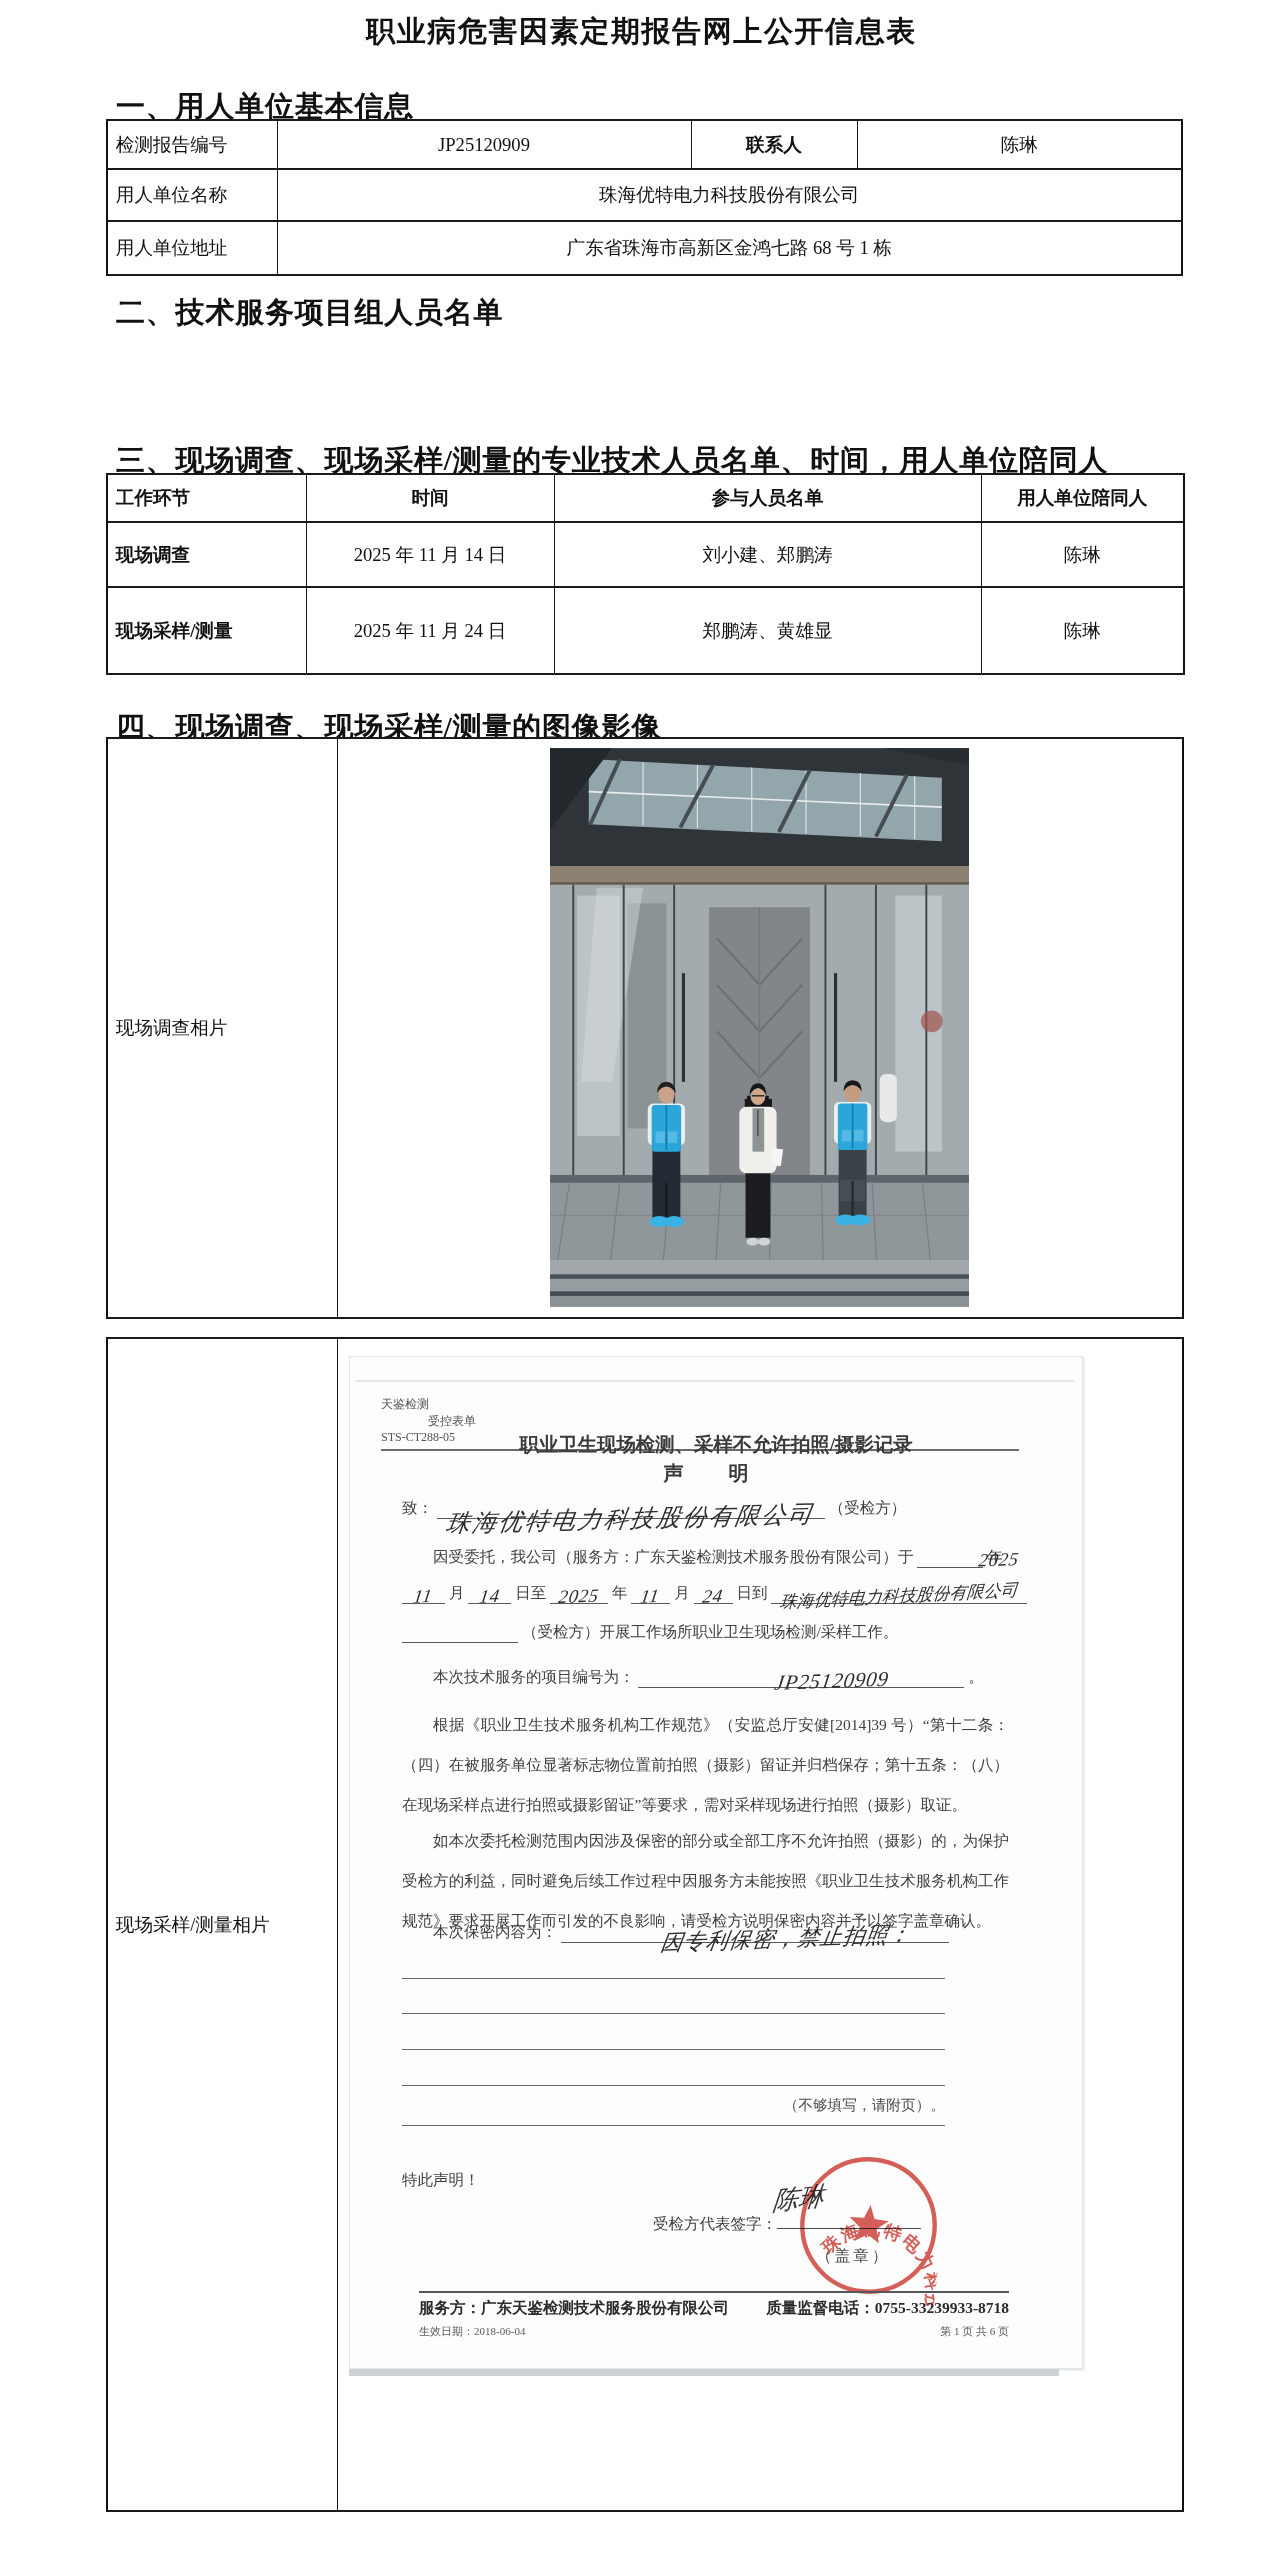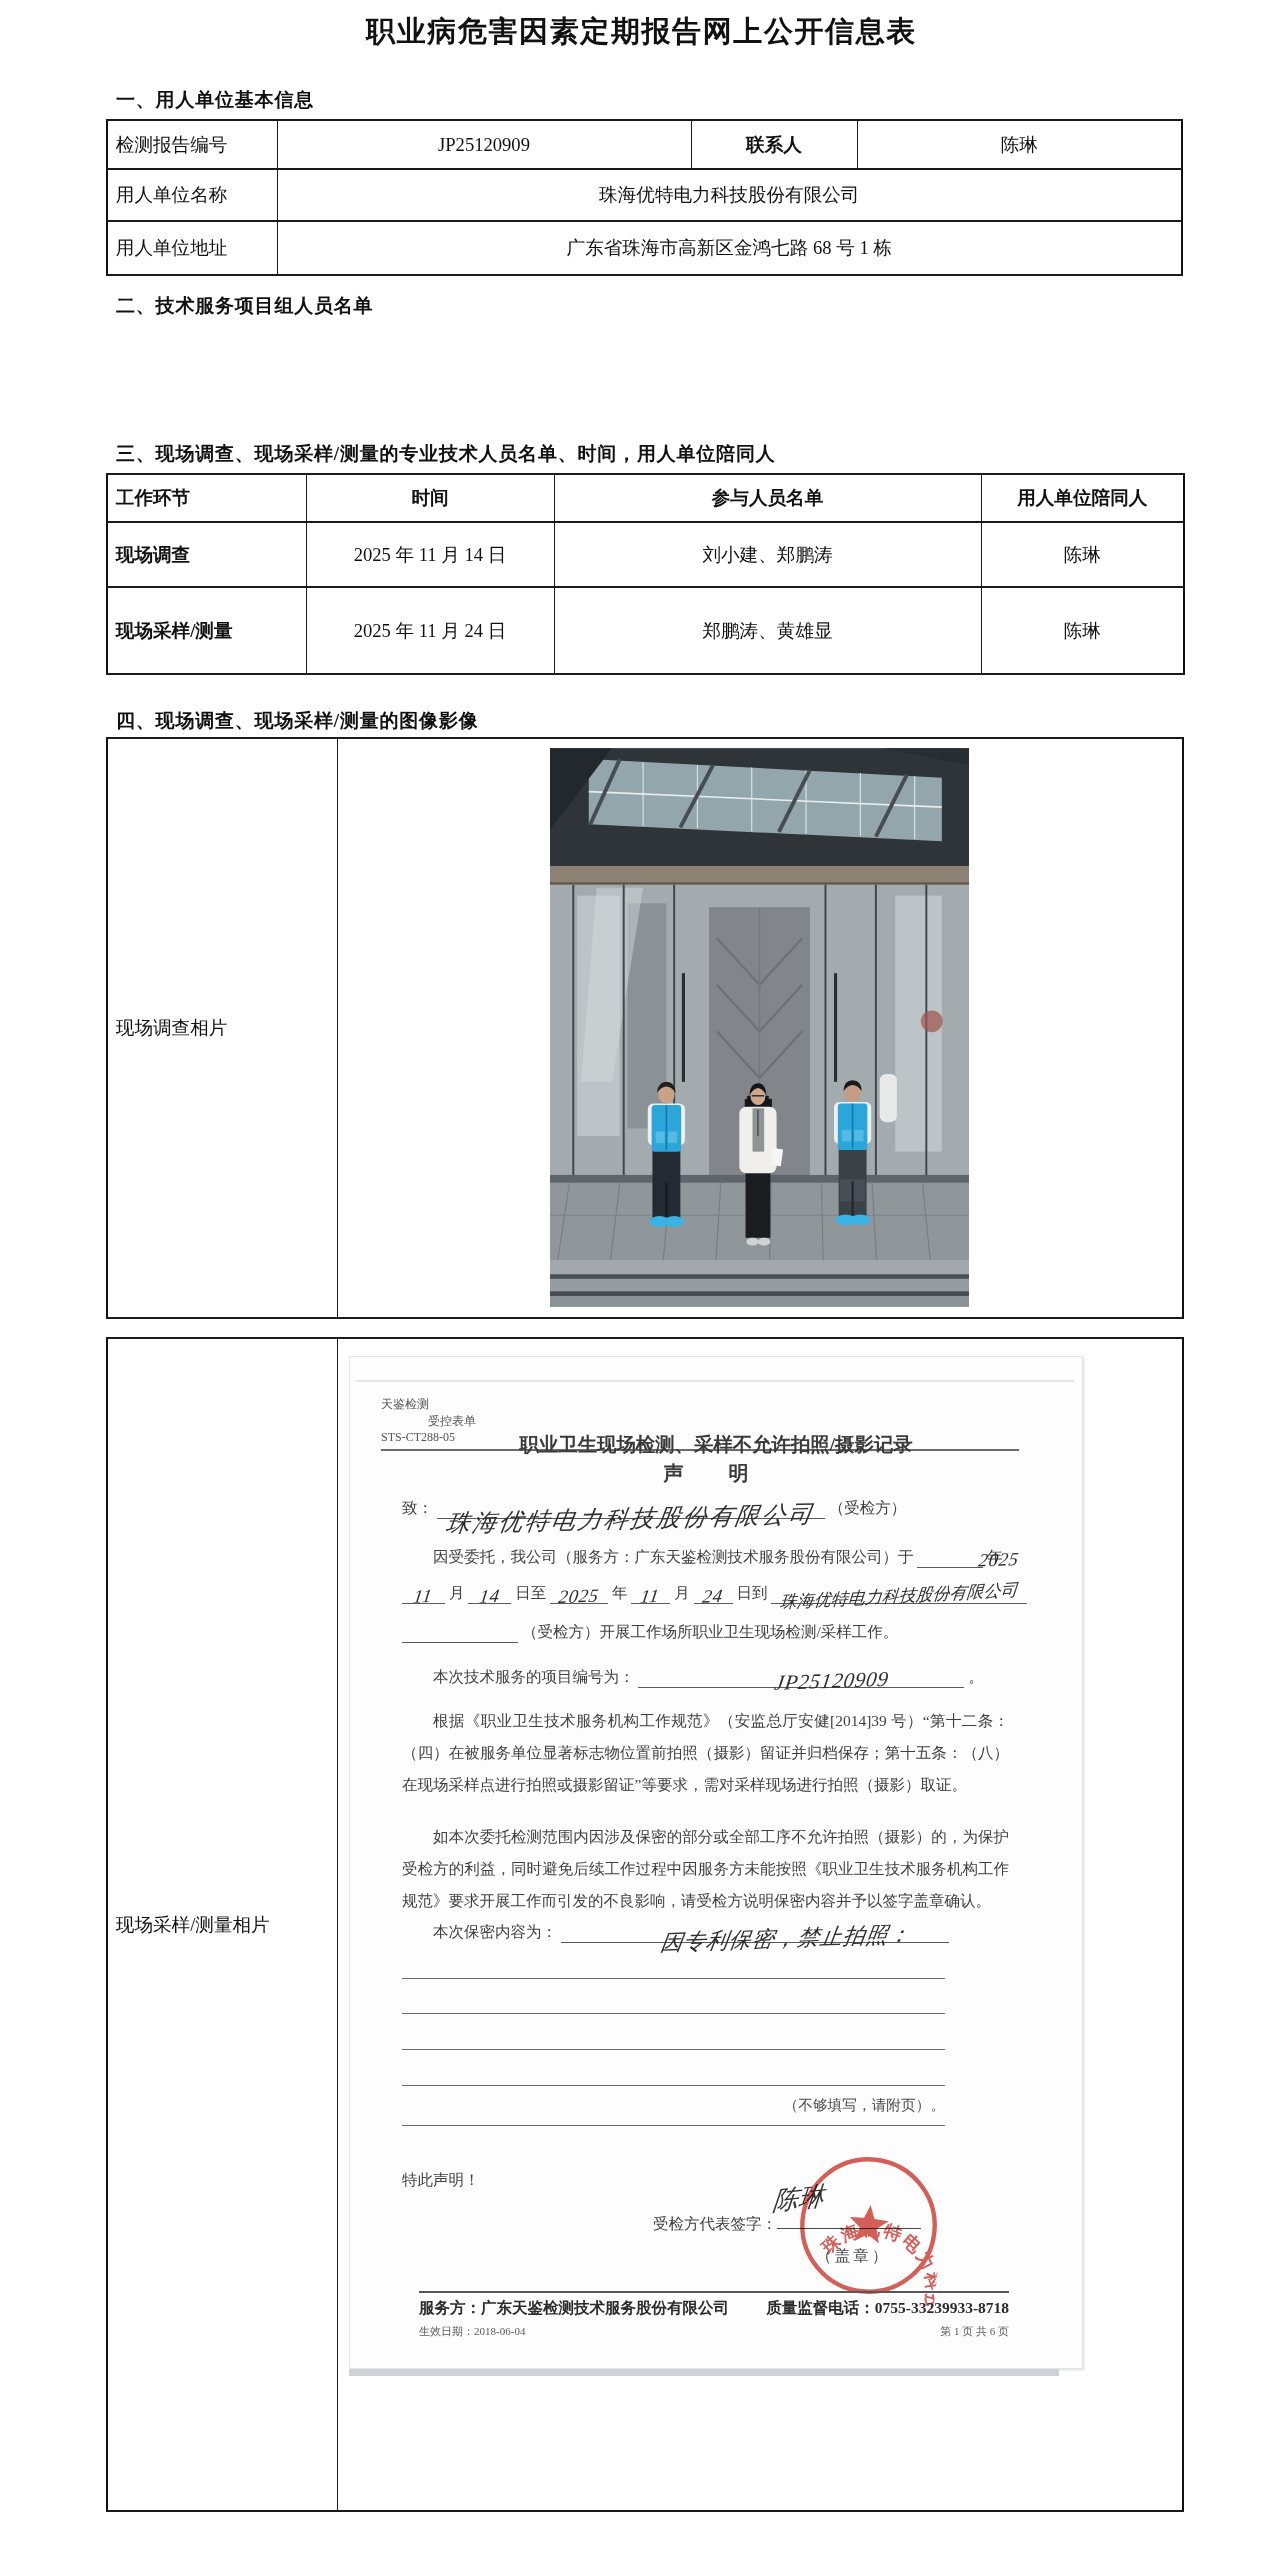--- a/index.html
+++ b/index.html
@@ -1,20 +1,20 @@
 <!DOCTYPE html>
 <html style="font-size:12.4px"><head>
 <meta charset="utf-8">
 <style>
   html,body{margin:0;padding:0;background:#ffffff;}
   #page{position:relative;width:1283px;height:2576px;background:#ffffff;
         font-family:"Liberation Serif","DejaVu Serif",serif;color:#111;}
   .abs{position:absolute;}
   .page-title{top:12.4px;left:0;width:1283px;text-align:center;font-size:29px;font-weight:700;letter-spacing:1.6px;}
-  .sec-head{left:116px;font-size:19px;font-weight:700;letter-spacing:0.8px;}
+  .sec-head{left:116px;font-size:29px;font-weight:700;letter-spacing:0.8px;}
   table.t{border-collapse:collapse;table-layout:fixed;width:1075px;background:#fff;}
   table.t td{border:1.2px solid #1a1a1a;border-top-width:2.3px;border-bottom-width:2.3px;
              font-size:18.6px;padding:0 7.8px;vertical-align:middle;overflow:hidden;}
   table.t{border:2.3px solid #111;}
   td.lbl{font-weight:400;text-align:left;padding-left:14px;}
   td.val{text-align:center;font-weight:400;}
   td.hed{font-weight:700;text-align:center;}
   td.hedl{font-weight:700;text-align:left;padding-left:14px;}
 
   
@@ -31,21 +31,21 @@
   .doc-head .mid{margin-left:47px;}
   .doc-title{position:absolute;left:0;top:74px;width:732px;text-align:center;font-size:19.4px;font-weight:700;color:#3a3a3a;}
   .doc-sub{position:absolute;left:0;top:103px;width:732px;text-align:center;font-size:20px;font-weight:700;
            letter-spacing:20px;color:#3a3a3a;}
   .doc-line{position:absolute;left:52px;width:607px;font-size:15.5px;white-space:nowrap;}
   .u{display:inline-block;border-bottom:1.6px solid #5a5a5a;text-align:center;vertical-align:bottom;height:20px;}
   .hw{font-style:italic;color:#2e2e2e;display:inline-block;transform:rotate(-2deg) skewX(-8deg);}
   .hw-big{font-size:24px;letter-spacing:2.3px;transform:rotate(-1.5deg) skewX(-10deg) translateY(4.7px);}
   .hw-med{font-size:18.6px;letter-spacing:0.8px;transform:rotate(-2deg) skewX(-10deg) translateY(2.3px);}
   .hw-sm{font-size:17px;transform:rotate(-3deg) skewX(-8deg) translateY(1.6px);}
-  .para{position:absolute;left:52px;width:607px;font-size:15.5px;line-height:32px;text-align:justify;text-indent:2em;color:#3f3f3f;}
+  .para{position:absolute;left:52px;width:607px;font-size:15.5px;line-height:40px;text-align:justify;text-indent:2em;color:#3f3f3f;}
   .blank{position:absolute;left:52px;width:543px;border-bottom:1.6px solid #6a6a6a;height:0;}
   .note-attach{position:absolute;left:52px;width:543px;text-align:right;font-size:14.7px;color:#4a4a4a;}
   .sign-row{position:absolute;left:303px;top:852px;font-size:15.5px;color:#3f3f3f;white-space:nowrap;}
   .sign-line{display:inline-block;width:144px;border-bottom:1.6px solid #4a4a4a;height:18.6px;}
   .hw-sign{position:absolute;left:423px;top:824px;font-size:25.6px;font-style:italic;color:#333;
            transform:rotate(-6deg) skewX(-12deg);}
   .seal-note{position:absolute;left:466px;top:889px;font-size:15.5px;color:#474747;letter-spacing:3.1px;}
   .stamp{position:absolute;left:445px;top:795px;width:147px;height:147px;opacity:.88;transform:rotate(6deg);
          mix-blend-mode:multiply;}
   .foot-sep{position:absolute;left:69px;top:934px;width:590px;height:2.3px;background:#575757;}

